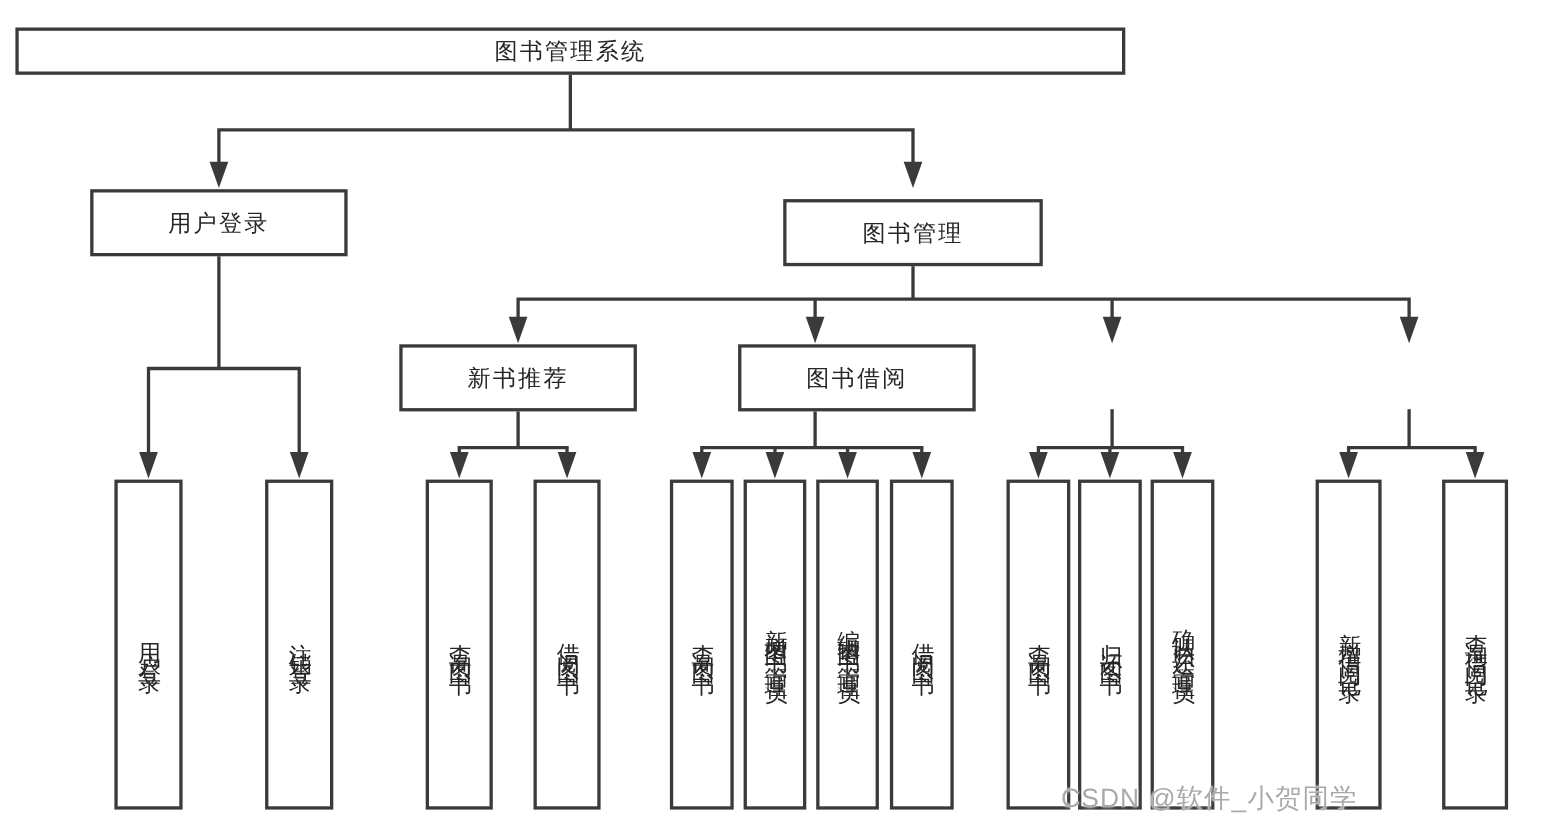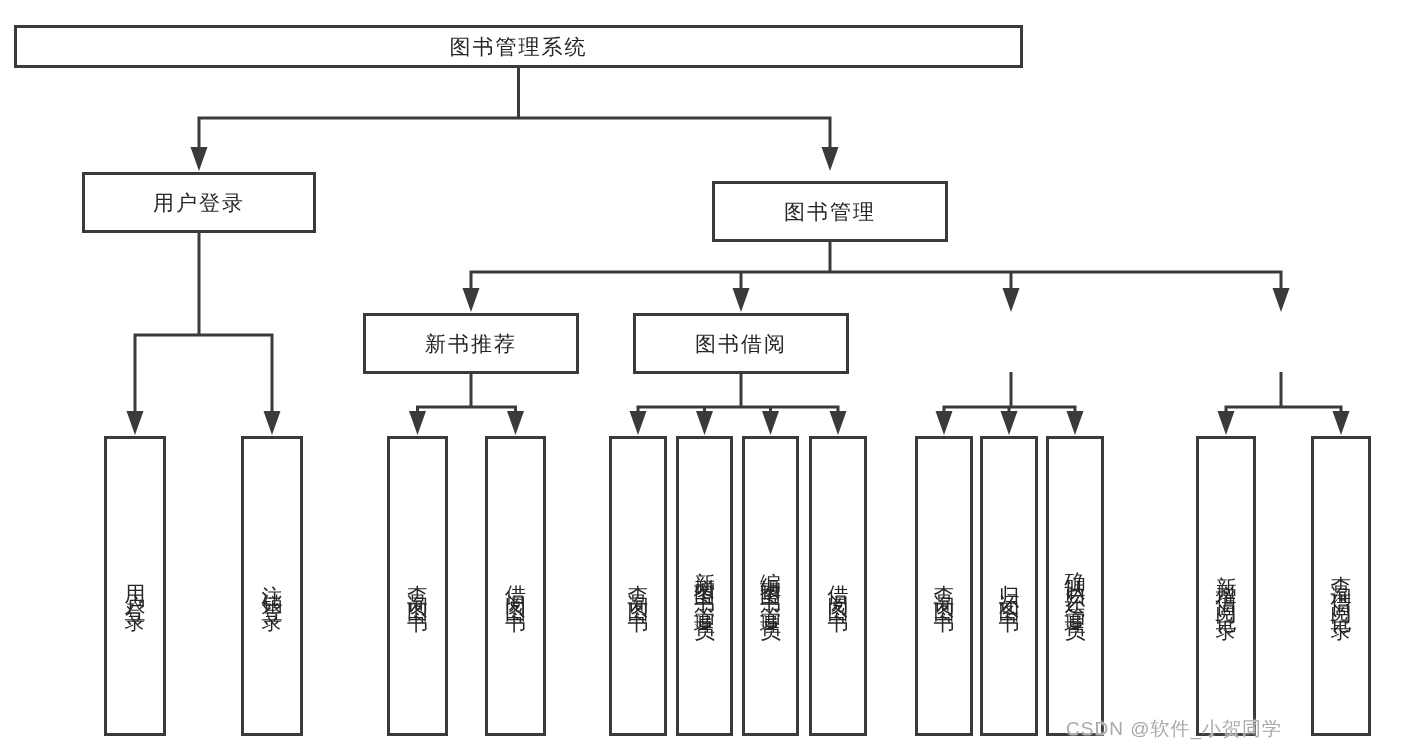--- a/index.html
+++ b/index.html
@@ -13,21 +13,20 @@
     font-family: "Liberation Sans", sans-serif;
     position: relative;
     overflow: hidden;
     color: #262626;
   }
   .stage {
     position: absolute;
     left: 0; top: 0;
     width: 1245px;
     height: 747px;
-    padding-left: 48px;
   }
   svg.connectors {
     position: absolute;
     left: 0; top: 0;
     z-index: 1;
   }
   .node {
     position: absolute;
     box-sizing: border-box;
     background: #ffffff;
@@ -49,21 +48,21 @@
     letter-spacing: 9px;
     line-height: 1.15;
   }
   .leaf .vtext.long {
     letter-spacing: 7px;
   }
   .watermark {
     position: absolute;
     right: 11px;
     bottom: 5px;
-    font-size: 19px;
+    font-size: 24px;
     letter-spacing: 1px;
     color: #a9a9a9;
     text-shadow: 0 0 3px #ffffff, 0 0 1px #ffffff;
     z-index: 5;
     white-space: nowrap;
   }
 </style>
 </head>
 <body>
 
@@ -135,21 +134,21 @@
   <div class="node hlabel" style="left:82px;top:172px;width:234px;height:61px">
     <span>用户登录</span>
   </div>
   <div class="node hlabel" style="left:712px;top:181px;width:236px;height:61px">
     <span>图书管理</span>
   </div>
 
   <div class="node hlabel" style="left:363px;top:313px;width:216px;height:61px">
     <span>新书推荐</span>
   </div>
-  <div class="node hlabel" style="left:633px;top:313px;width:216px;height:61px">
+  <div class="node hlabel" style="left:671px;top:313px;width:216px;height:61px">
     <span>图书借阅</span>
   </div>
 
   <div class="node leaf" style="left:104px;top:436px;width:62px;height:300px">
     <span class="vtext">用户登录</span>
   </div>
   <div class="node leaf" style="left:241px;top:436px;width:62px;height:300px">
     <span class="vtext">注销登录</span>
   </div>
 

